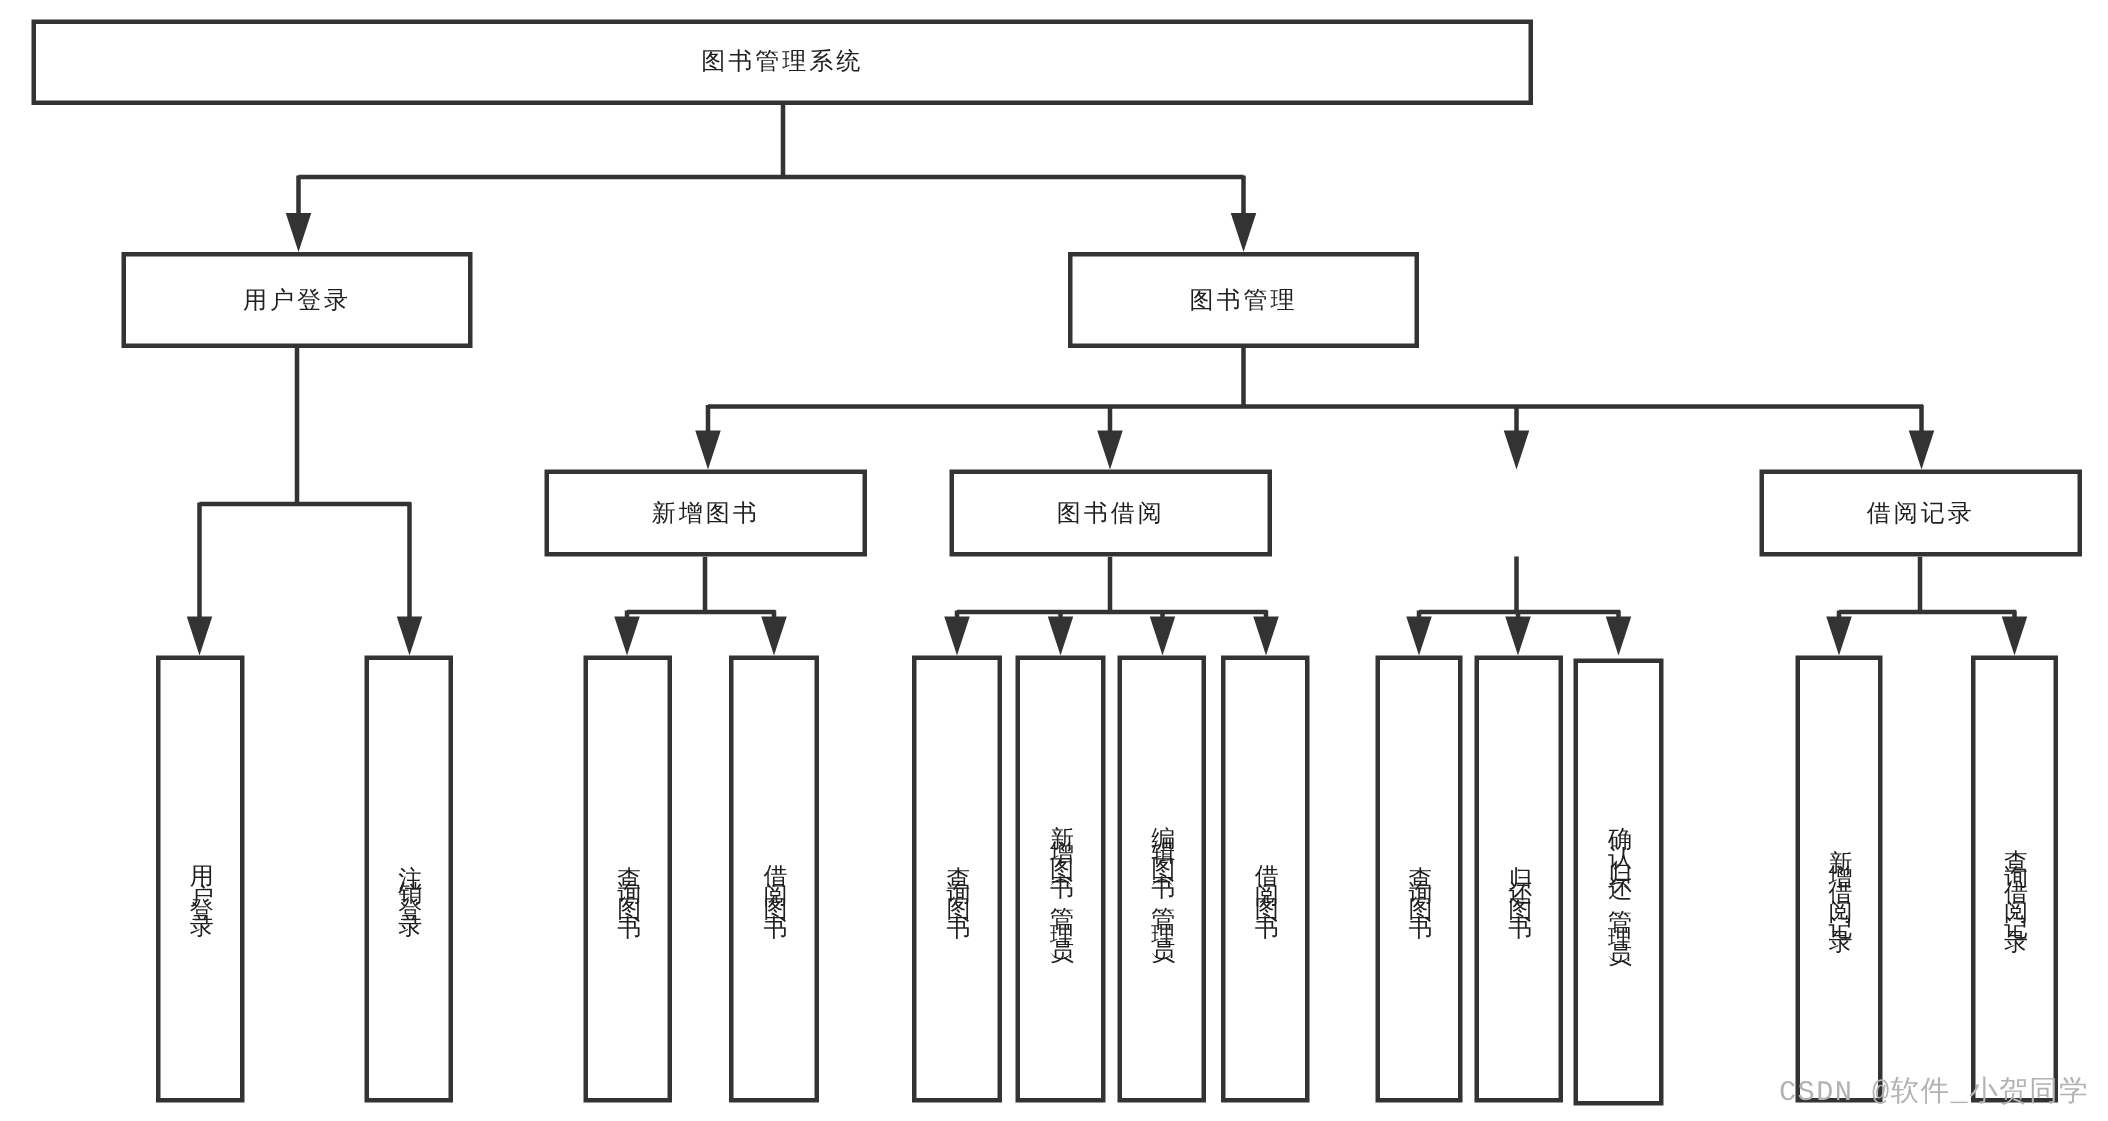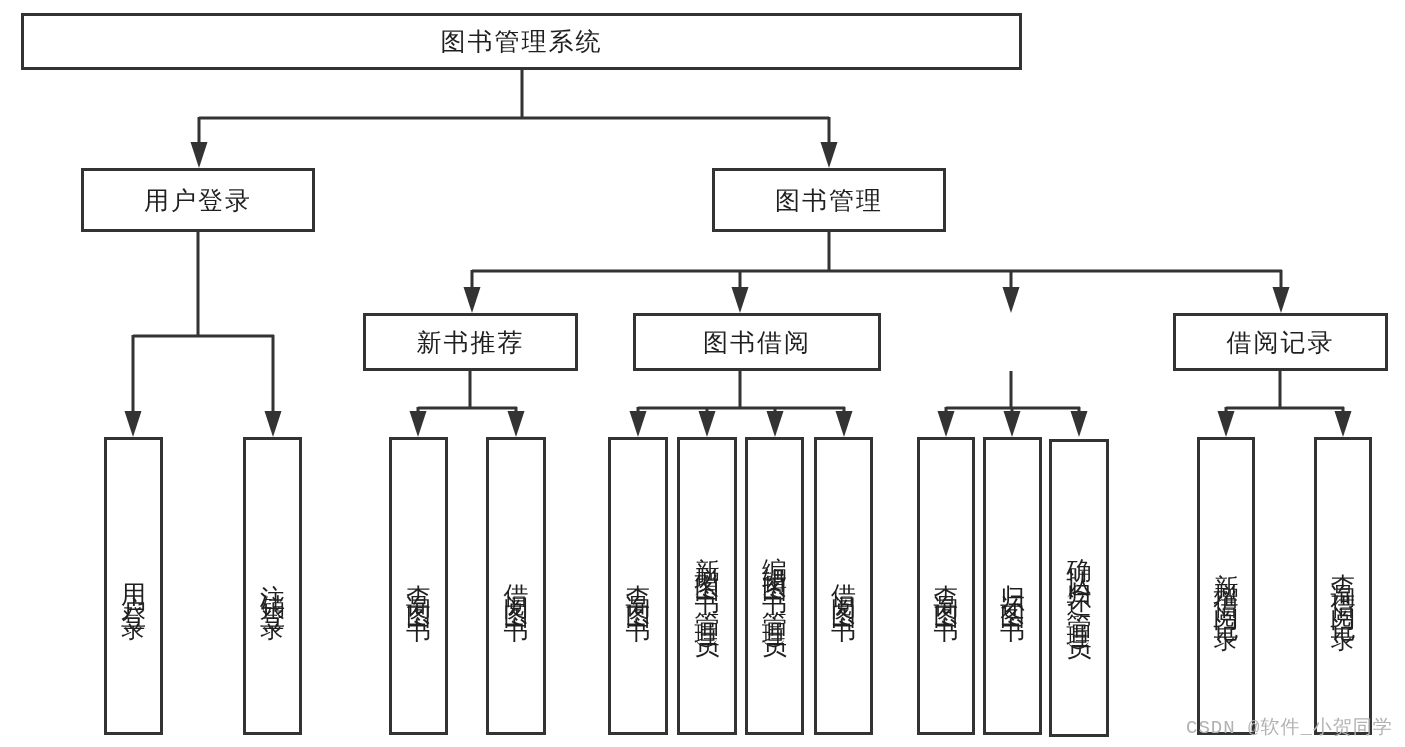--- a/index.html
+++ b/index.html
@@ -20,21 +20,21 @@
     box-sizing: border-box;
     border: 3px solid #333333;
     background: #ffffff;
     display: flex;
     align-items: center;
     justify-content: center;
     z-index: 2;
   }
   .node .lbl {
     color: #1f1f1f;
-    font-size: 25px;
+    font-size: 16px;
     letter-spacing: 2px;
     white-space: nowrap;
   }
   .node.vert .lbl {
     writing-mode: vertical-rl;
     text-orientation: mixed;
     letter-spacing: 11px;
     line-height: 1;
     white-space: normal;
   }
@@ -123,23 +123,23 @@
   </div>
 
   <div class="node" style="left:81px; top:168px; width:234px; height:64px;">
     <span class="lbl">用户登录</span>
   </div>
   <div class="node" style="left:712px; top:168px; width:234px; height:64px;">
     <span class="lbl">图书管理</span>
   </div>
 
   <div class="node" style="left:363px; top:313px; width:215px; height:58px;">
-    <span class="lbl">新书推荐</span>
+    <span class="lbl">新增图书</span>
   </div>
-  <div class="node" style="left:633px; top:313px; width:248px; height:58px;">
+  <div class="node" style="left:633px; top:313px; width:215px; height:58px;">
     <span class="lbl">图书借阅</span>
   </div>
   <div class="node" style="left:1173px; top:313px; width:215px; height:58px;align-items:center;">
     <span class="lbl">借阅记录</span>
   </div>
 
   <div class="node vert" style="left:104px; top:437px; width:59px; height:298px;">
     <span class="lbl">用户登录</span>
   </div>
   <div class="node vert" style="left:243px; top:437px; width:59px; height:298px;">

